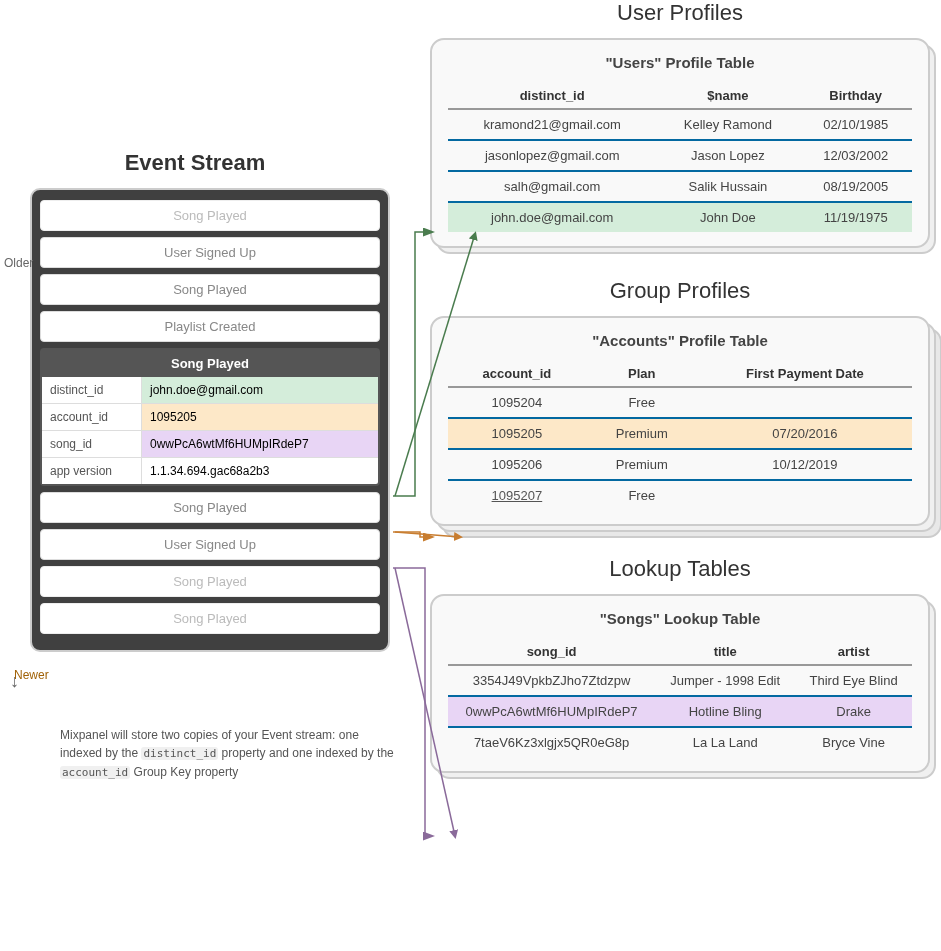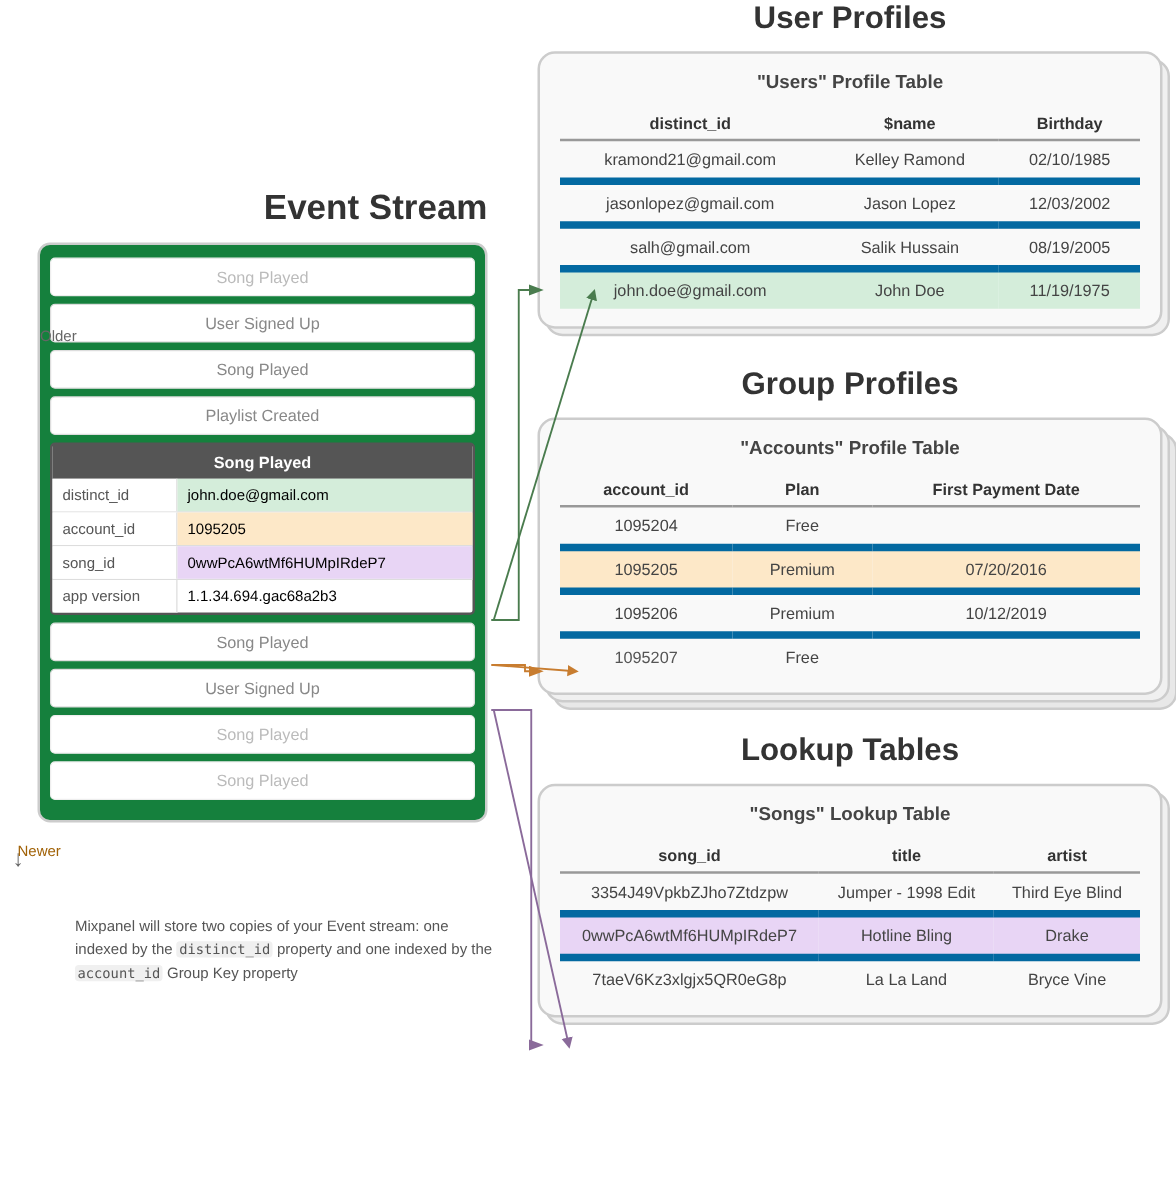--- a/index.html
+++ b/index.html
@@ -20,50 +20,49 @@
 
     
     .event-stream-section {
       position: absolute;
       left: 0;
       top: 150px;
       width: 390px;
     }
 
     .event-stream-title {
-      font-size: 28px;
+      font-size: 22px;
       font-weight: bold;
       color: #333;
-      text-align: right;
+      text-align: center;
       margin-bottom: 12px;
     }
 
     .older-label {
       position: absolute;
       left: 4px;
       top: 68px;
       font-size: 12px;
       color: #666;
       writing-mode: horizontal-tb;
-      margin-left: 28px;
     }
 
     .newer-label {
       position: absolute;
       left: 4px;
       bottom: 10px;
       font-size: 12px;
       color: #a16207;
     }
 
     .event-stream-box {
       margin-left: 30px;
       border: 2px solid #ccc;
       border-radius: 10px;
-      background: #15803d;
+      background: #404040;
       padding: 10px 8px;
       width: 360px;
     }
 
     .event-item {
       background: #fff;
       border: 1px solid #ddd;
       border-radius: 4px;
       padding: 7px 10px;
       margin-bottom: 6px;
@@ -134,22 +133,22 @@
     
     .right-panels {
       position: absolute;
       left: 430px;
       top: 0;
       width: 500px;
     }
 
     
     .section-title {
-      font-size: 25px;
-      font-weight: bold;
+      font-size: 22px;
+      font-weight: normal;
       color: #333;
       text-align: center;
       margin-bottom: 12px;
     }
 
     
     .profile-table-container {
       border: 2px solid #ccc;
       border-radius: 14px;
       background: #f9f9f9;
@@ -177,40 +176,41 @@
       padding: 5px 10px;
       border-bottom: 2px solid #999;
       text-align: center;
       color: #333;
     }
 
     td {
       padding: 7px 10px;
       text-align: center;
       color: #444;
-      border-bottom: 6px solid #0369a1;
+      border-bottom: 2px solid #0369a1;
     }
 
     tr:last-child td {
       border-bottom: none;
     }
 
     .highlighted-row td {
       background: #d4edda;
     }
 
     .highlighted-row-orange td {
       background: #fde8c8;
     }
 
     .highlighted-row-purple td {
       background: #e8d5f5;
     }
 
     .underlined {
+      text-decoration: underline;
       color: #555;
     }
 
     
     .stack-container {
       position: relative;
       margin-bottom: 30px;
     }
 
     .stack-shadow {

